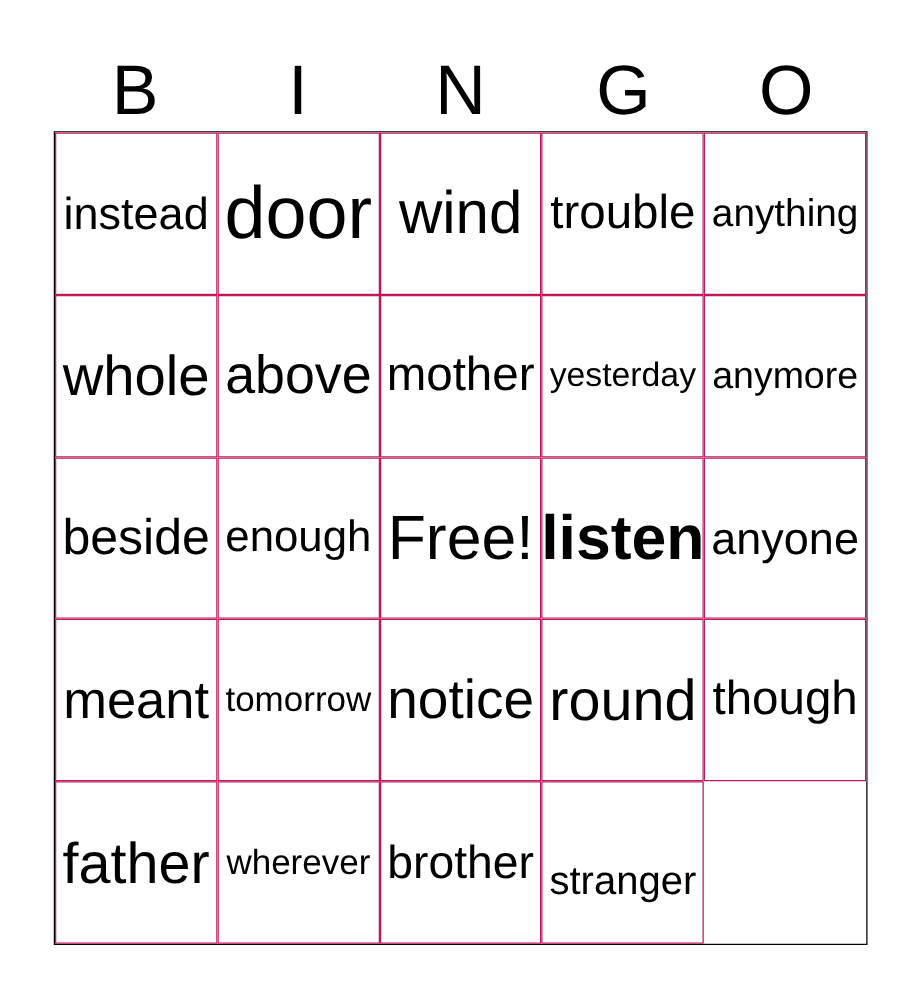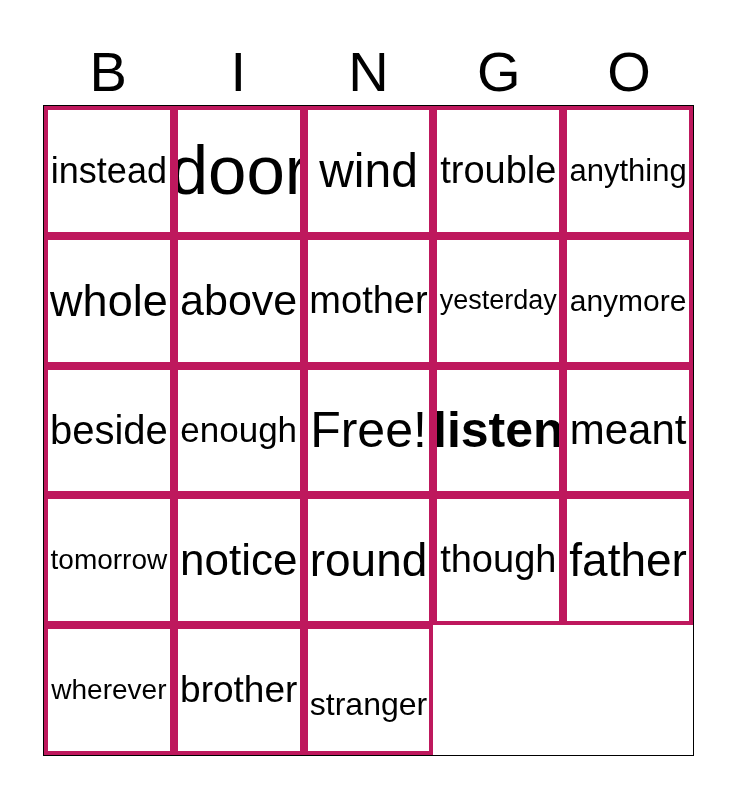--- a/index.html
+++ b/index.html
@@ -39,21 +39,21 @@
     height: 651px;
     box-sizing: border-box;
     border: 1px solid #000000;
     display: grid;
     grid-template-columns: repeat(5, 1fr);
     grid-template-rows: repeat(5, 1fr);
     background: #ffffff;
   }
   .bingo-cell {
     box-sizing: border-box;
-    border: 4px solid #be185d;
+    border: 1px solid #be185d;
     display: flex;
     align-items: center;
     justify-content: center;
     overflow: hidden;
     background: #ffffff;
     cursor: pointer;
   }
   .cell-text {
     display: inline-block;
     white-space: nowrap;
@@ -70,21 +70,21 @@
     <span class="bingo-letter">N</span>
     <span class="bingo-letter">G</span>
     <span class="bingo-letter">O</span>
   </div>
 
 <div class="bingo-grid">
     <div class="bingo-cell">
       <span class="cell-text" style="font-size: 36px;">instead</span>
     </div>
     <div class="bingo-cell">
-      <span class="cell-text" style="font-size: 69px;">door</span>
+      <span class="cell-text" style="font-size: 59px;">door</span>
     </div>
     <div class="bingo-cell">
       <span class="cell-text" style="font-size: 48px;">wind</span>
     </div>
     <div class="bingo-cell">
       <span class="cell-text" style="font-size: 38px;">trouble</span>
     </div>
     <div class="bingo-cell">
       <span class="cell-text" style="font-size: 31px;">anything</span>
     </div>
@@ -109,20 +109,23 @@
     <div class="bingo-cell">
       <span class="cell-text" style="font-size: 35px;">enough</span>
     </div>
     <div class="bingo-cell">
       <span class="cell-text" style="font-size: 50px;">Free!</span>
     </div>
     <div class="bingo-cell">
       <span class="cell-text" style="font-size: 50px; font-weight: bold;">listen</span>
     </div>
     <div class="bingo-cell">
+      <span class="cell-text" style="font-size: 36px;">anyone</span>
+    </div>
+    <div class="bingo-cell">
       <span class="cell-text" style="font-size: 42px;">meant</span>
     </div>
     <div class="bingo-cell">
       <span class="cell-text" style="font-size: 28px;">tomorrow</span>
     </div>
     <div class="bingo-cell">
       <span class="cell-text" style="font-size: 44px;">notice</span>
     </div>
     <div class="bingo-cell">
       <span class="cell-text" style="font-size: 46px;">round</span>

